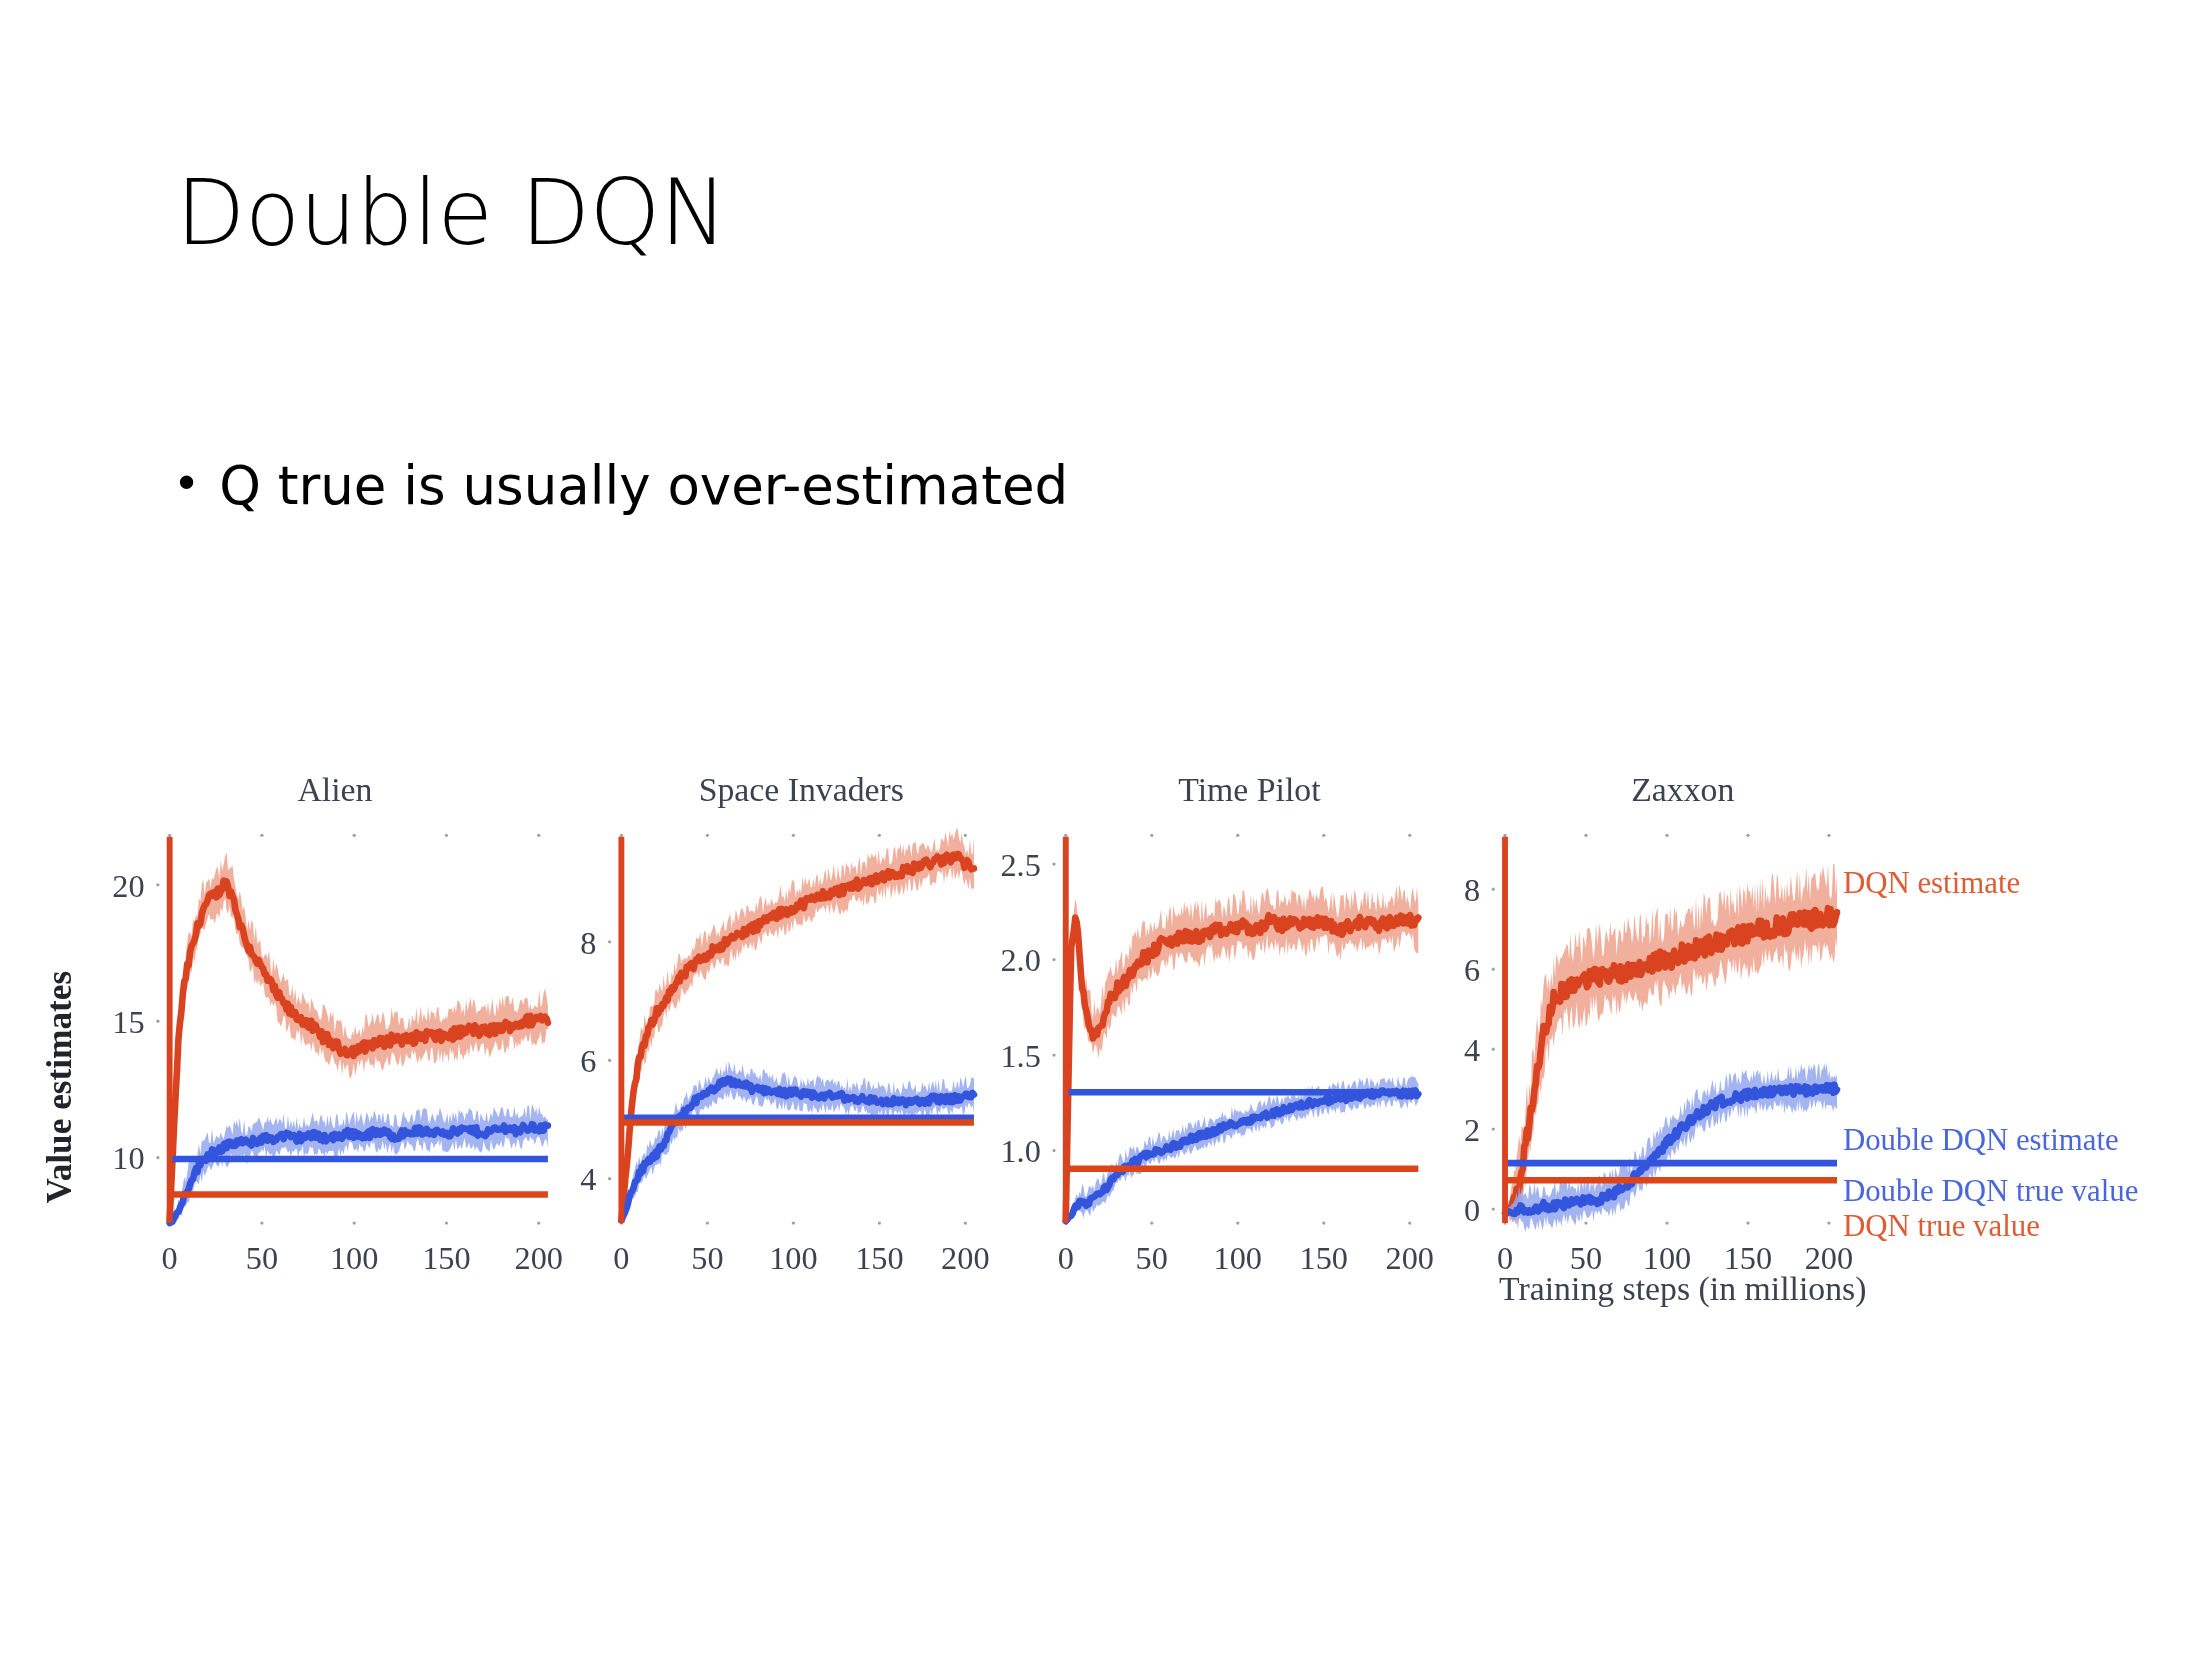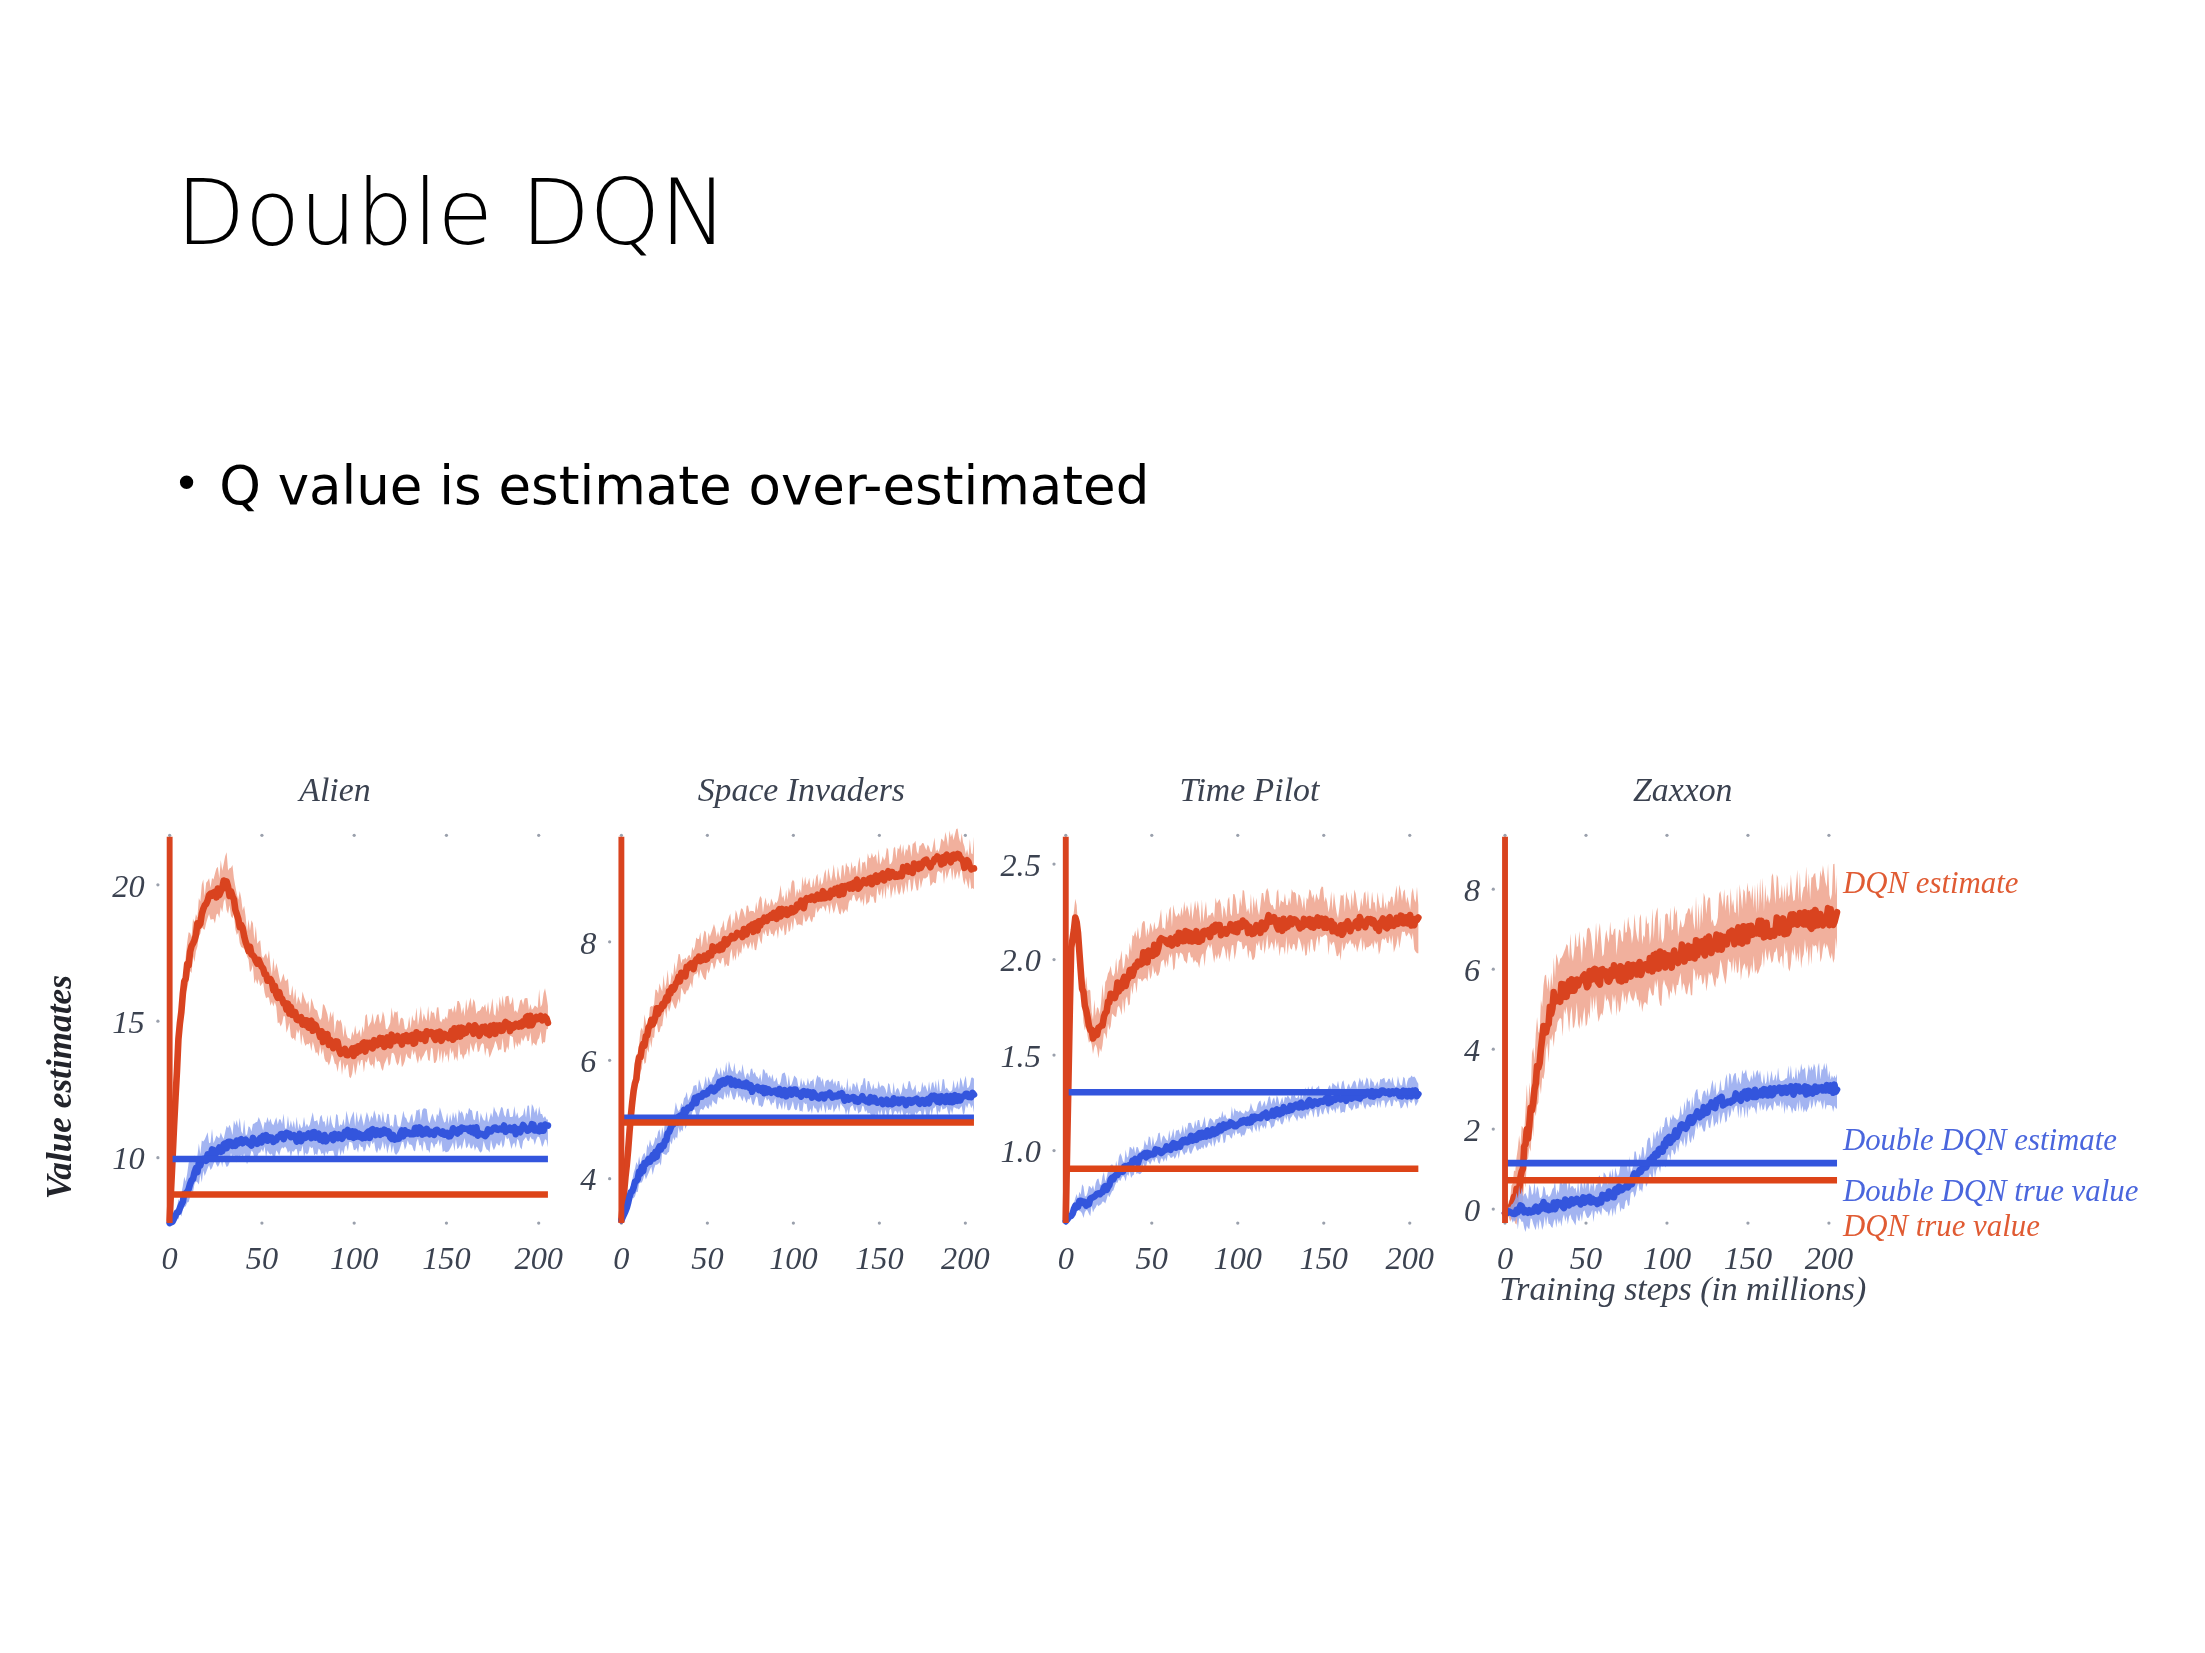--- a/index.html
+++ b/index.html
@@ -53,21 +53,20 @@
     color: #000000;
   }
 
   
   #figure {
     position: absolute;
     left: 0px;
     top: 742px;
     width: 1772px;
     height: 617px;
-    font-style: italic;
   }
   #figure svg {
     display: block;
   }
   .panel-title {
     font-family: "Liberation Serif", serif;
     fill: #3b4250;
     font-size: 46px;
   }
   .tick-label {
@@ -91,21 +90,21 @@
     font-size: 42px;
   }
 </style>
 </head>
 <body>
 
 <div id="slide-title">Double DQN</div>
 
 <div id="bullet-row">
   <span id="bullet-dot">•</span>
-  <span id="bullet-text">Q value is estimate over-estimated</span>
+  <span id="bullet-text">Q true is usually over-estimated</span>
 </div>
 
 <div id="figure">
   <svg id="figure-svg" width="2205" height="617" viewBox="0 0 3000 840">
       <g>
         <text x="455" y="80" text-anchor="middle" class="panel-title">Alien</text>
         <circle cx="230" cy="127" r="2.2" fill="#9aa0ac"></circle>
         <circle cx="230" cy="655" r="2.2" fill="#9aa0ac"></circle>
         <circle cx="355.609756097561" cy="127" r="2.2" fill="#9aa0ac"></circle>
         <circle cx="355.609756097561" cy="655" r="2.2" fill="#9aa0ac"></circle>

